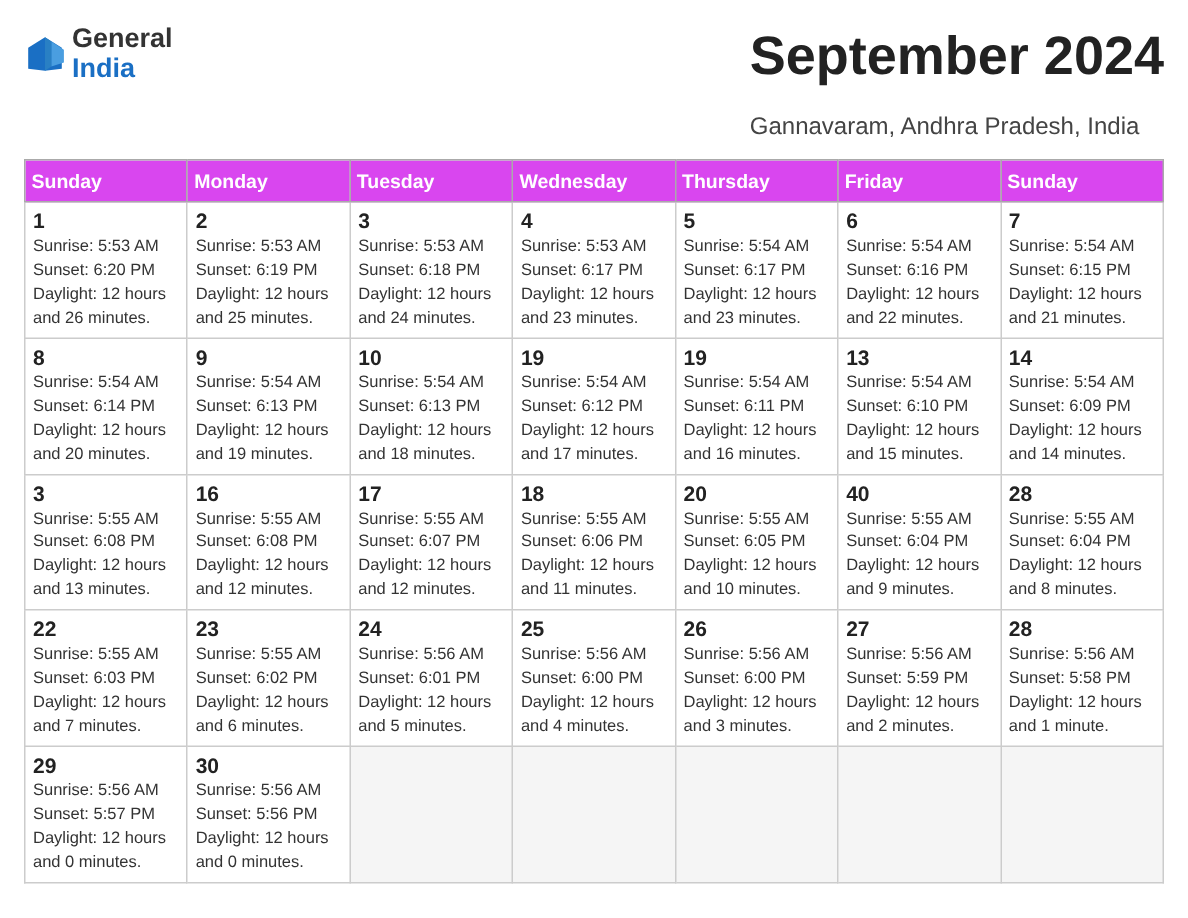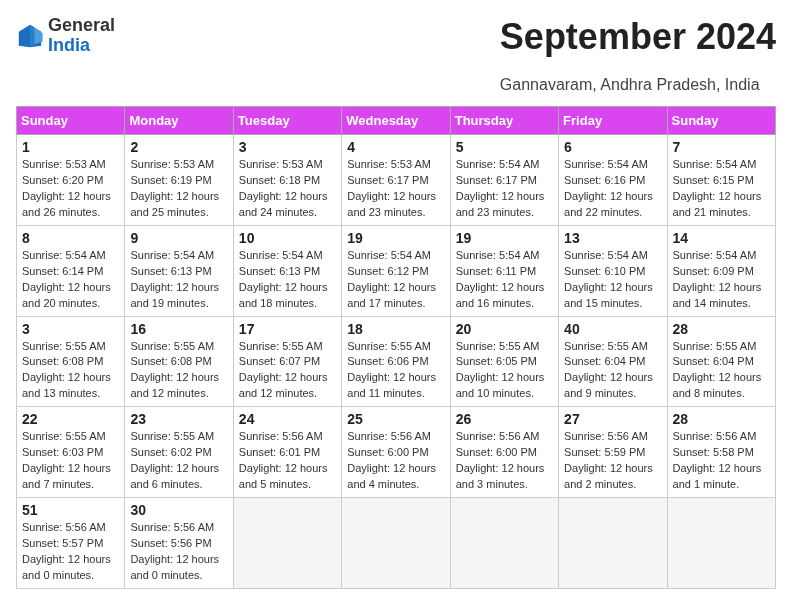--- a/index.html
+++ b/index.html
@@ -344,21 +344,21 @@
         <span class="day-num">28</span>
         <div class="day-info">
           Sunrise: 5:56 AM<br>
           Sunset: 5:58 PM<br>
           Daylight: 12 hours and 1 minute.
         </div>
       </td>
       </tr>
       <tr>
         <td>
-        <span class="day-num">51</span>
+        <span class="day-num">29</span>
         <div class="day-info">
           Sunrise: 5:56 AM<br>
           Sunset: 5:57 PM<br>
           Daylight: 12 hours and 0 minutes.
         </div>
       </td>
         <td>
         <span class="day-num">30</span>
         <div class="day-info">
           Sunrise: 5:56 AM<br>

